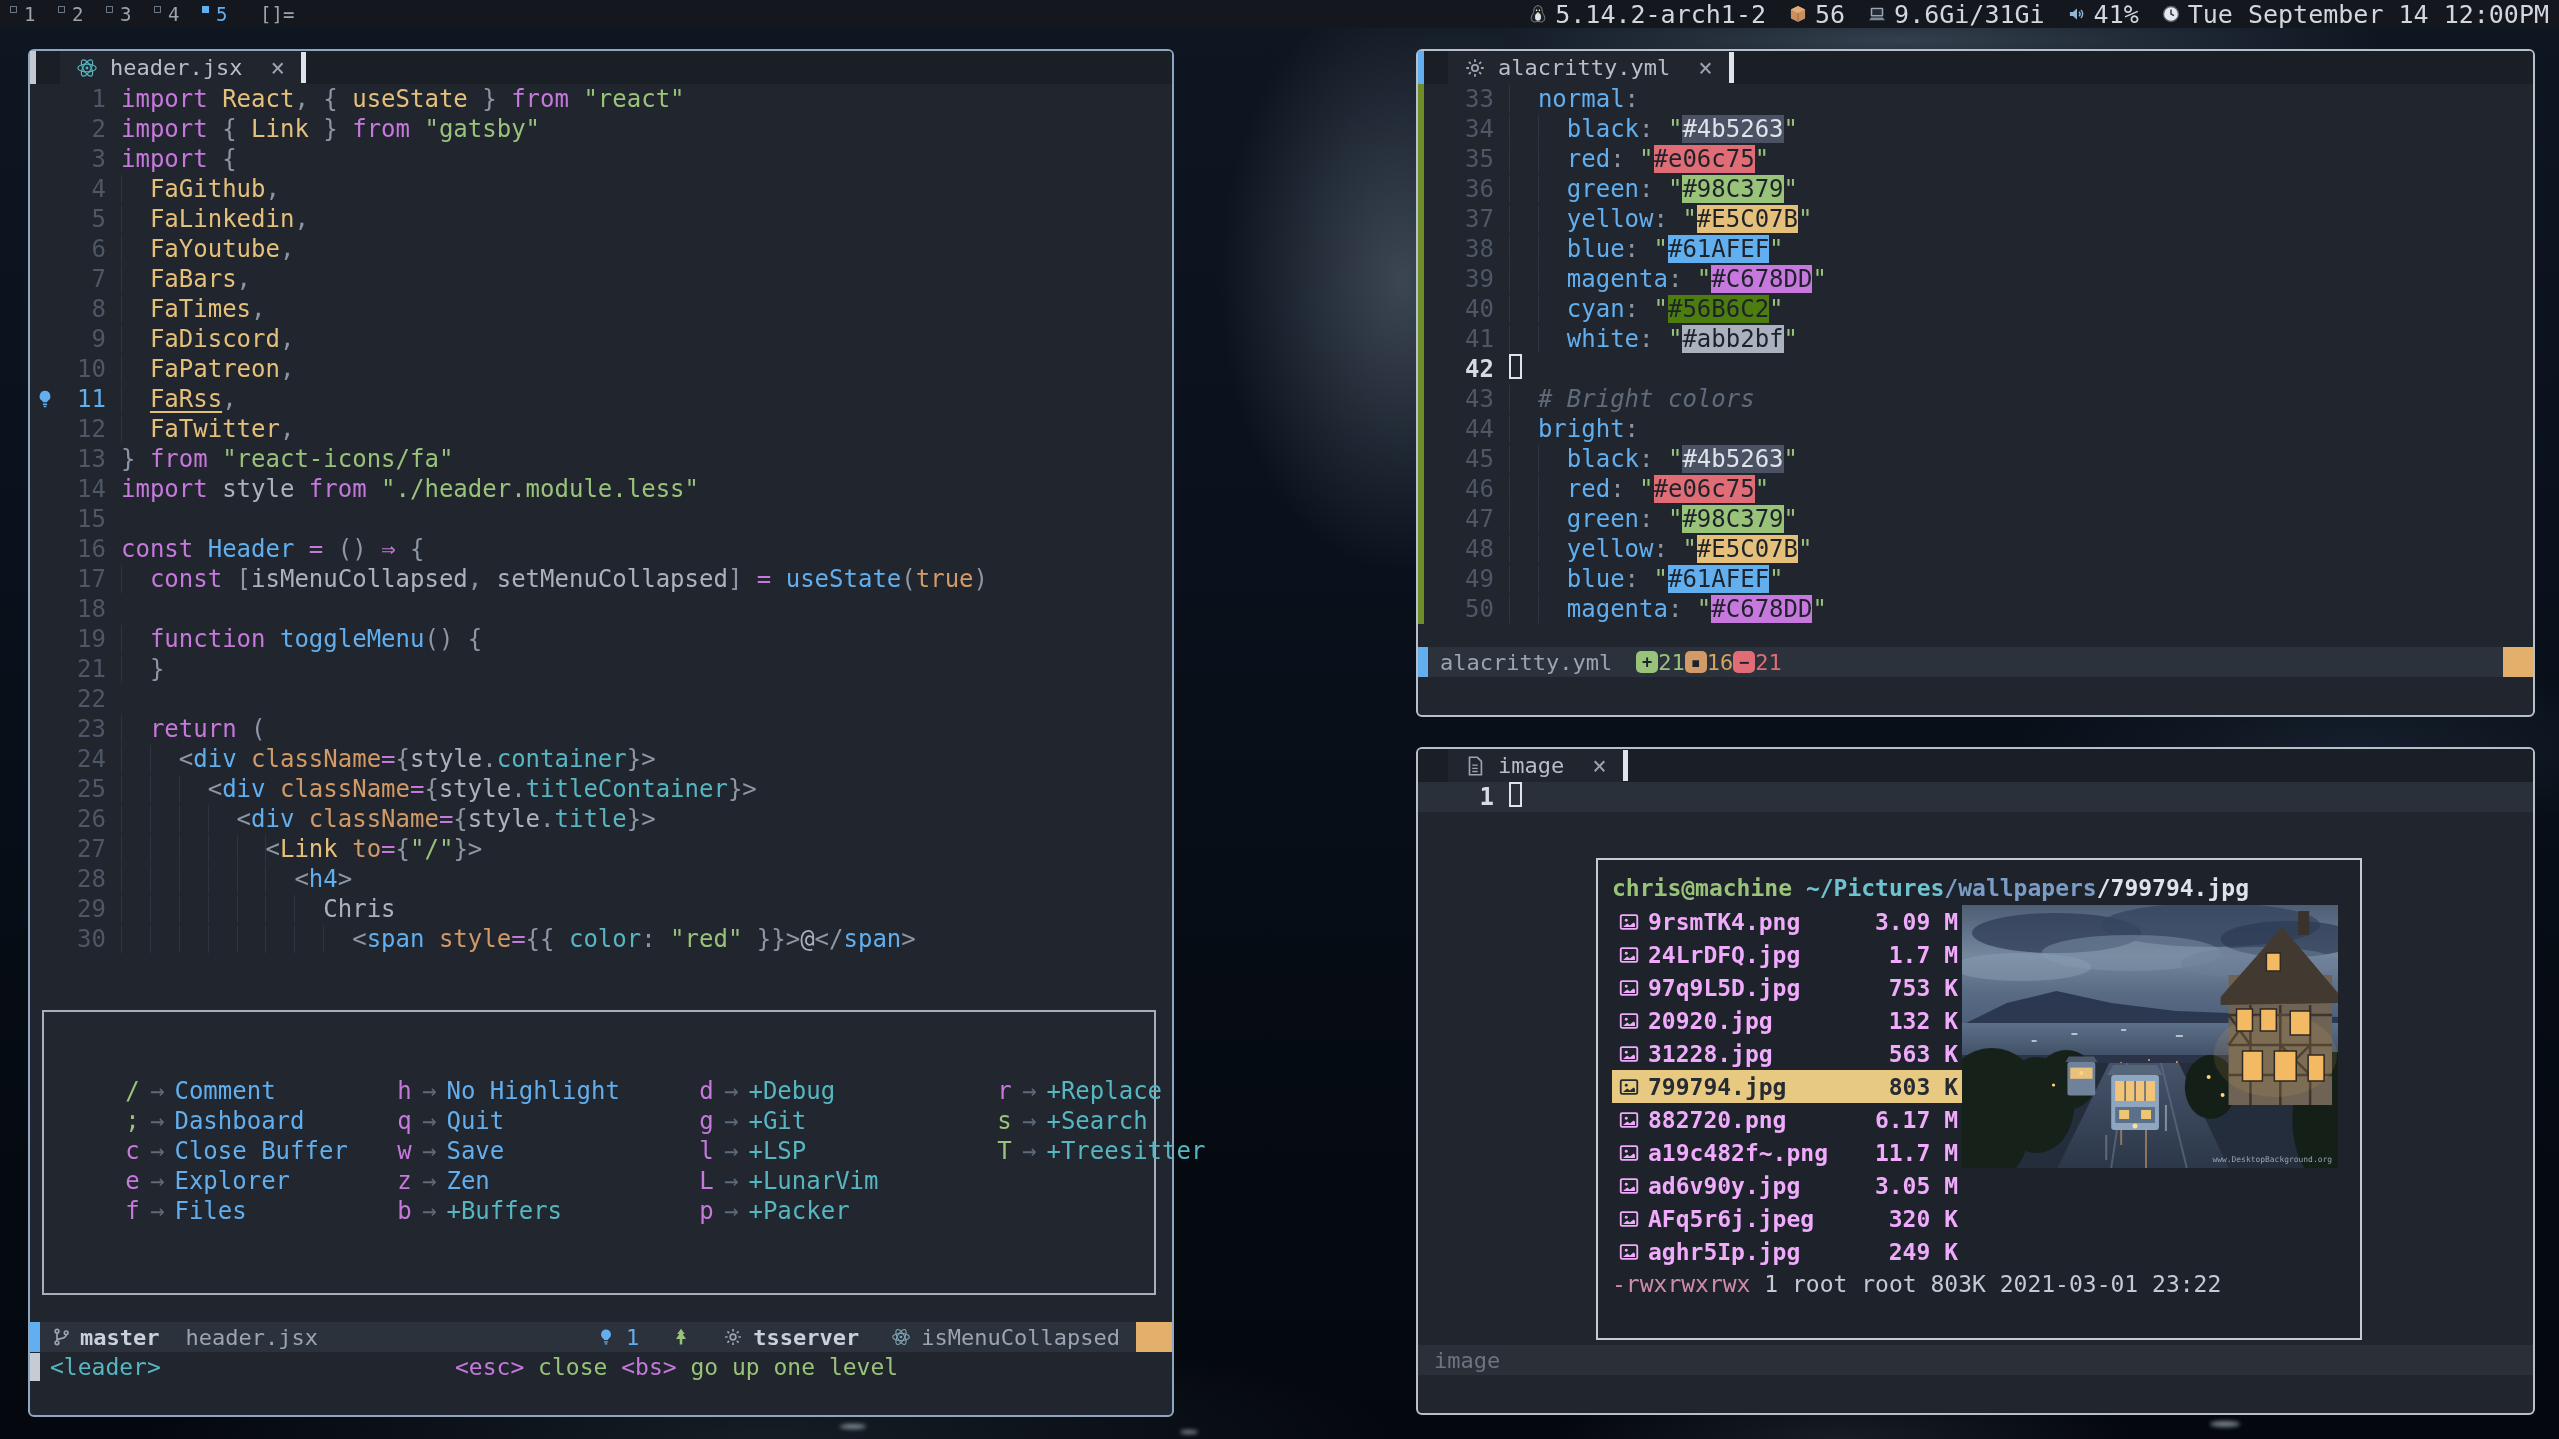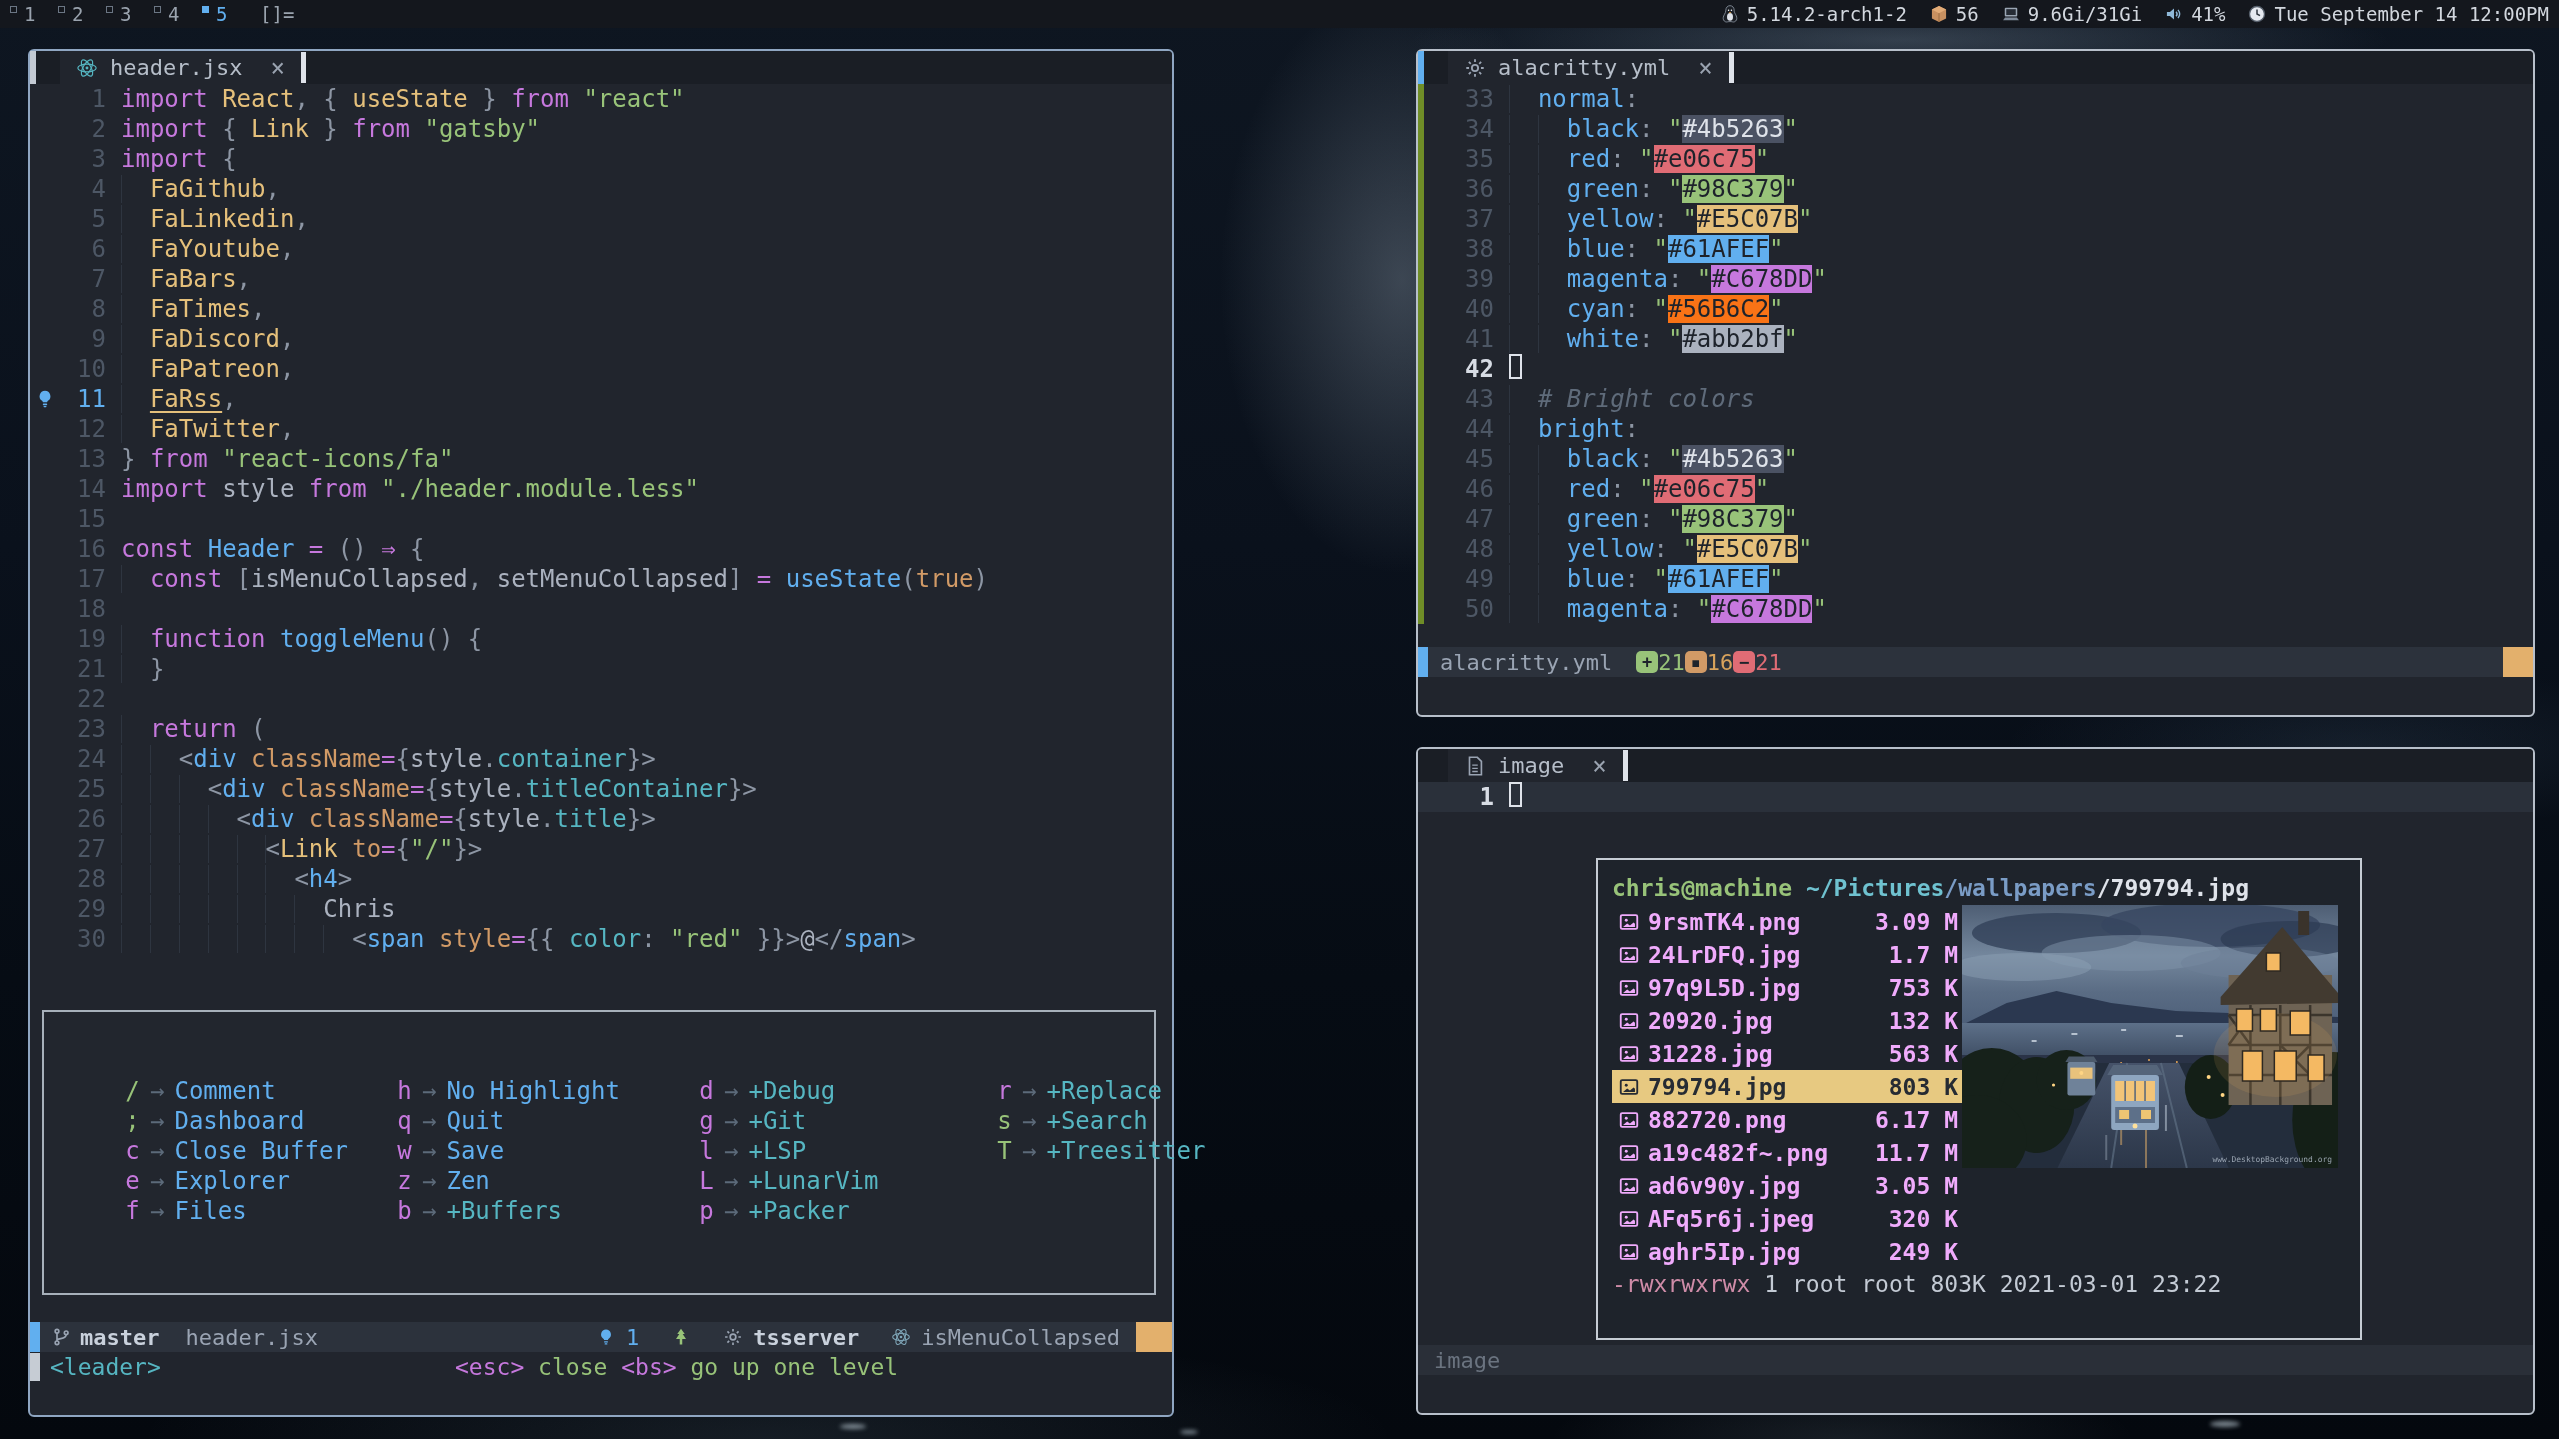--- a/index.html
+++ b/index.html
@@ -17,21 +17,21 @@
 
   
   .topbar{position:absolute;left:0;top:0;right:0;height:28px;background:#14171d;display:flex;align-items:center;font-size:18px;color:#9aa3ae;z-index:5;}
   .ws-wrap{display:flex;align-items:center;padding-left:6px;}
   .ws{width:48px;height:28px;display:flex;align-items:center;gap:7px;padding-left:4px;cursor:default;}
   .ws-sq{width:7px;height:7px;border:1px solid #6b7684;margin-bottom:10px;}
   .ws.active .ws-sq{background:#61afef;border-color:#61afef;}
   .ws-label{font-size:19px;color:#9aa3ae;}
   .ws.active .ws-label{color:#61afef;}
   .layout-ind{margin-left:14px;font-size:19px;color:#9aa3ae;}
-  .tb-right{margin-left:auto;display:flex;align-items:center;gap:22px;padding-right:10px;color:#d2d7de;font-size:19px;}
+  .tb-right{margin-left:auto;display:flex;align-items:center;gap:22px;padding-right:10px;color:#d2d7de;font-size:25px;}
   .tb-item{display:flex;align-items:center;gap:7px;}
 
   
   .win{position:absolute;background:#21252d;border:2px solid #b7bfca;border-radius:6px;z-index:2;}
   .left-win{left:28px;top:49px;width:1146px;height:1368px;border-color:#8fa6c2;}
   .rt-win{left:1416px;top:49px;width:1119px;height:668px;}
   .rb-win{left:1416px;top:747px;width:1119px;height:668px;}
   .tabline{position:relative;height:33px;background:#1a1e25;display:flex;align-items:center;border-radius:4px 4px 0 0;}
   .tabline-strip{position:absolute;left:0;top:0;width:6px;height:33px;}
   .strip-grey{background:#c3cad3;}
@@ -493,21 +493,21 @@
           <span class="ltext"><span class="ind">    </span><span class="b">blue</span><span class="p">: </span><span class="g">"</span><span class="chip" style="background: rgb(97, 175, 239); color: rgb(30, 35, 43);">#61AFEF</span><span class="g">"</span></span>
         </div>
         <div class="cline">
           <span class="sign"></span>
           <span class="lnum">39</span>
           <span class="ltext"><span class="ind">    </span><span class="b">magenta</span><span class="p">: </span><span class="g">"</span><span class="chip" style="background: rgb(198, 120, 221); color: rgb(30, 35, 43);">#C678DD</span><span class="g">"</span></span>
         </div>
         <div class="cline">
           <span class="sign"></span>
           <span class="lnum">40</span>
-          <span class="ltext"><span class="ind">    </span><span class="b">cyan</span><span class="p">: </span><span class="g">"</span><span class="chip" style="background: #f97316; color: rgb(30, 35, 43);">#56B6C2</span><span class="g">"</span></span>
+          <span class="ltext"><span class="ind">    </span><span class="b">cyan</span><span class="p">: </span><span class="g">"</span><span class="chip" style="background: #4d7c0f; color: rgb(30, 35, 43);">#56B6C2</span><span class="g">"</span></span>
         </div>
         <div class="cline">
           <span class="sign"></span>
           <span class="lnum">41</span>
           <span class="ltext"><span class="ind">    </span><span class="b">white</span><span class="p">: </span><span class="g">"</span><span class="chip" style="background: rgb(171, 178, 191); color: rgb(30, 35, 43);">#abb2bf</span><span class="g">"</span></span>
         </div>
         <div class="cline">
           <span class="sign"></span>
           <span class="lnum curn">42</span>
           <span class="ltext"><span class="hcur"> </span></span>

